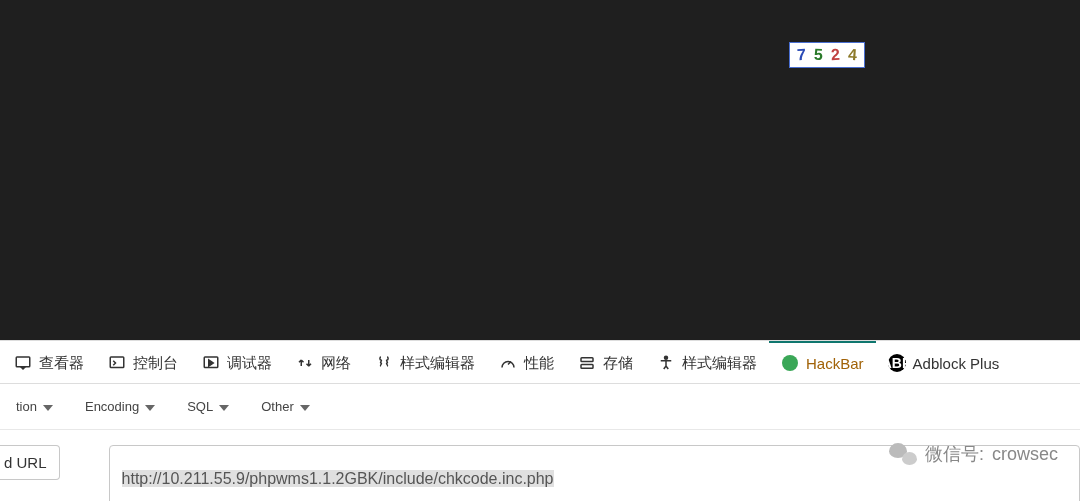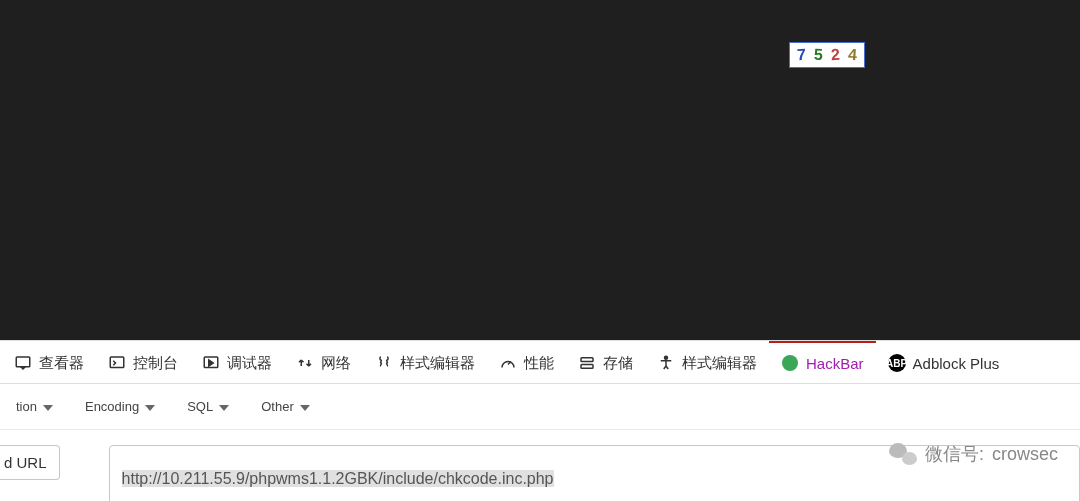--- a/index.html
+++ b/index.html
@@ -58,22 +58,22 @@
     gap: 7px;
     height: 100%;
     padding: 0 12px;
     color: #333;
     font-size: 15px;
     cursor: pointer;
     white-space: nowrap;
     border-top: 2px solid transparent;
   }
   .tab.active {
-    border-top: 2px solid #b91c1c;
-    color: #a21caf;
+    border-top: 2px solid #0f766e;
+    color: #a16207;
   }
   .tab .icon {
     display: inline-flex;
     align-items: center;
     justify-content: center;
     width: 18px;
     height: 18px;
   }
   .tab svg { width: 18px; height: 18px; }
   .tab .icon-circle {
@@ -82,21 +82,21 @@
     border-radius: 50%;
     background: #3aa757;
     display: inline-block;
   }
   .tab .abp-circle {
     width: 18px;
     height: 18px;
     border-radius: 50%;
     background: #000000;
     color: #fff;
-    font-size: 10px;
+    font-size: 14px;
     font-weight: bold;
     display: inline-flex;
     align-items: center;
     justify-content: center;
   }
 
   .hackbar-sub {
     height: 46px;
     background: #fff;
     border-bottom: 1px solid #e8e8e8;

